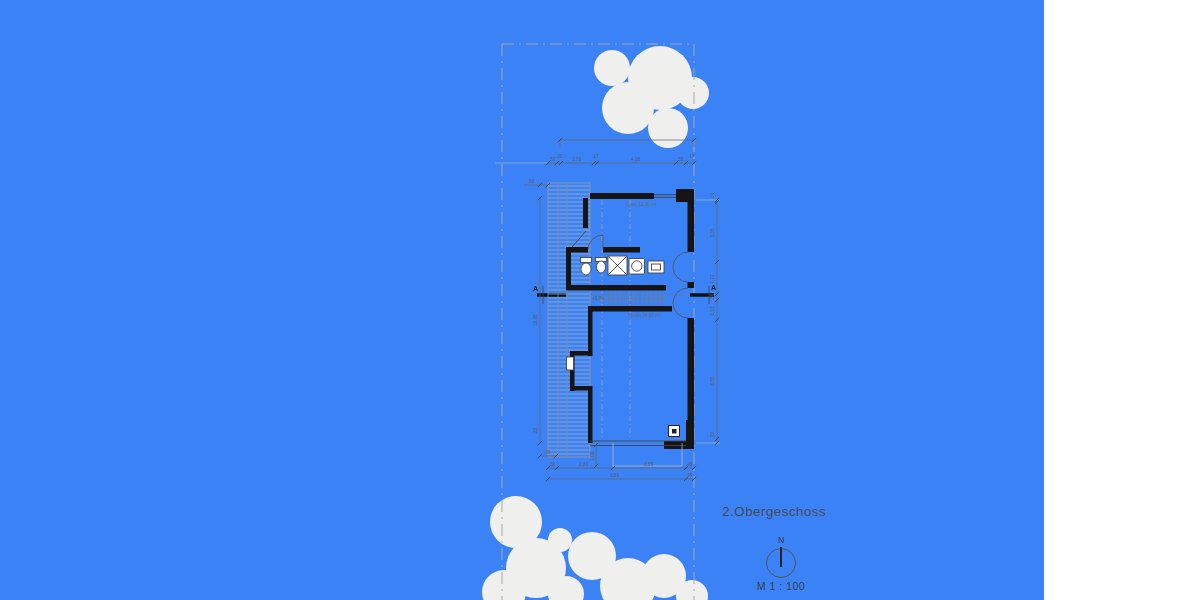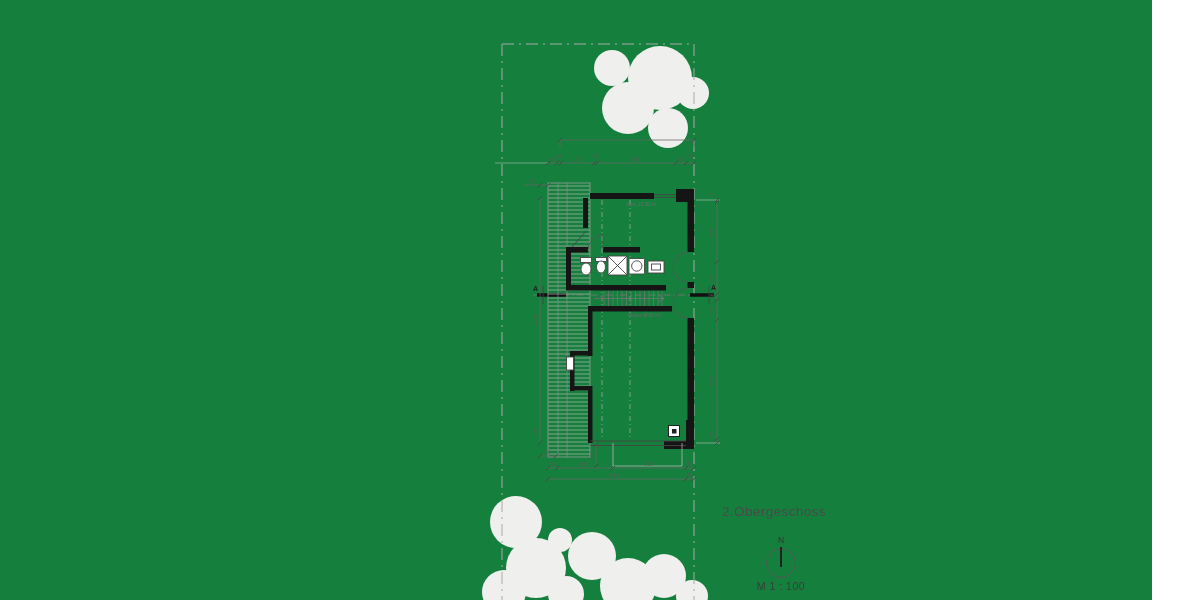--- a/index.html
+++ b/index.html
@@ -1,16 +1,16 @@
 <!DOCTYPE html>
 <html><head>
 <meta charset="utf-8">
 <style>
   html,body{margin:0;padding:0;background:#ffffff;}
-  .canvas{position:relative;width:1152px;height:600px;background:#15803d;overflow:hidden;
+  .canvas{position:relative;width:1044px;height:600px;background:#3b82f6;overflow:hidden;
           font-family:"Liberation Sans","DejaVu Sans",sans-serif;}
   svg{position:absolute;left:0;top:0;}
   svg text{font-family:"Liberation Sans","DejaVu Sans",sans-serif;fill:#555;}
   .dimtxt{font-size:4.6px;fill:#5a5a5a;}
   .roomtxt{font-size:4.6px;fill:#6a6a6a;}
   .sectxt{font-size:7px;fill:#222;font-weight:bold;}
   .titletxt{font-size:13.5px;fill:#4a4a4a;letter-spacing:.4px;}
   .scaletxt{font-size:10.5px;fill:#3a3a3a;letter-spacing:.5px;}
   .ntxt{font-size:8.5px;fill:#333;}
 </style>

